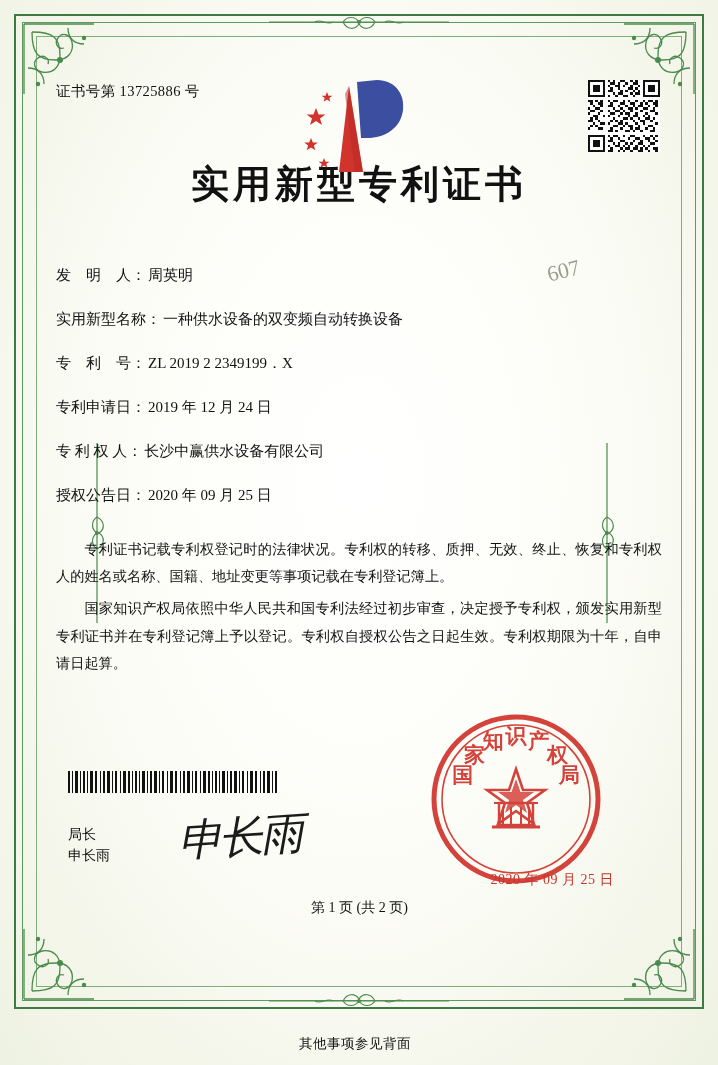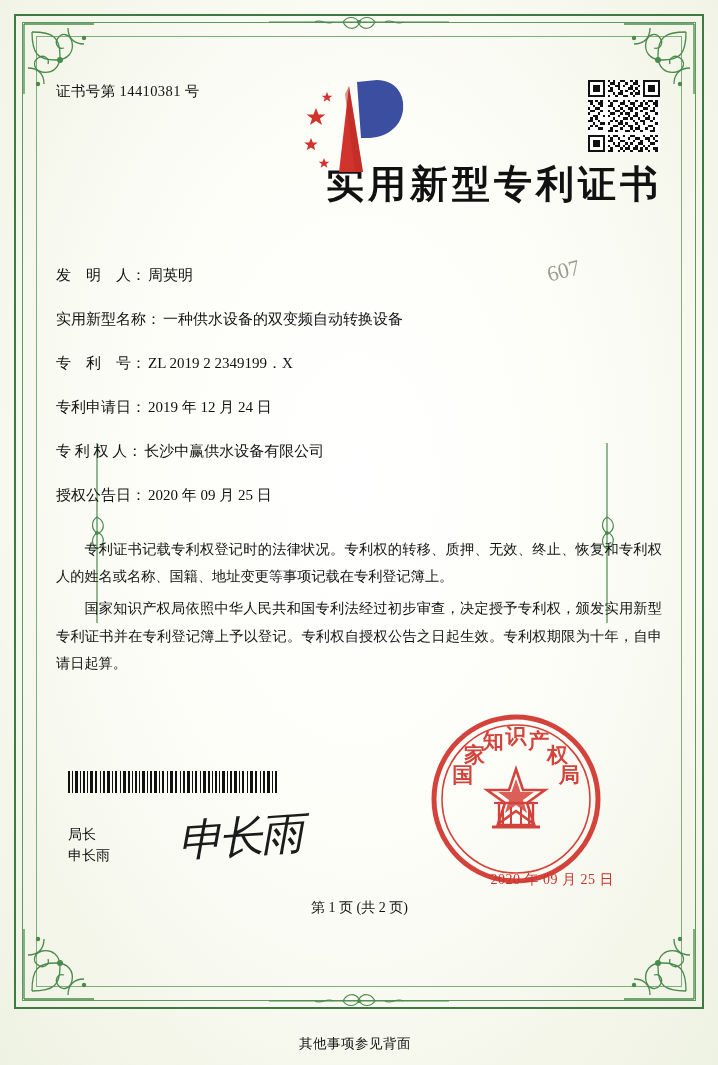--- a/index.html
+++ b/index.html
@@ -102,21 +102,21 @@
   .qr {
     position: absolute;
     right: 2px;
     top: 20px;
     width: 72px;
     height: 72px;
     background: #fff;
   }
 
   .title {
-    text-align: right;
+    text-align: center;
     font-size: 38px;
     font-weight: bold;
     letter-spacing: 4px;
     color: #111;
     margin-top: 58px;
     font-family: "Liberation Sans", "DejaVu Sans", sans-serif;
   }
 
   .handwrite-mark {
     position: absolute;
@@ -553,21 +553,21 @@
             <rect x="12" y="28" width="1" height="1"></rect>
             <rect x="14" y="28" width="1" height="1"></rect>
             <rect x="17" y="28" width="1" height="1"></rect>
           <rect x="20" y="28" width="2" height="1"></rect>
             <rect x="24" y="28" width="1" height="1"></rect>
             <rect x="27" y="28" width="1" height="1"></rect>
         </g>
       </svg>
     </div>
 
-    <div class="cert-no">证书号第 14410381 号</div>
+    <div class="cert-no">证书号第 13725886 号</div>
 
     <div class="title">实用新型专利证书</div>
 
     <div class="handwrite-mark">607</div>
 
     <div class="fields">
 
       <div class="frow">
         <span class="flabel">发　明　人：</span>
         <span class="fvalue">周英明</span>

